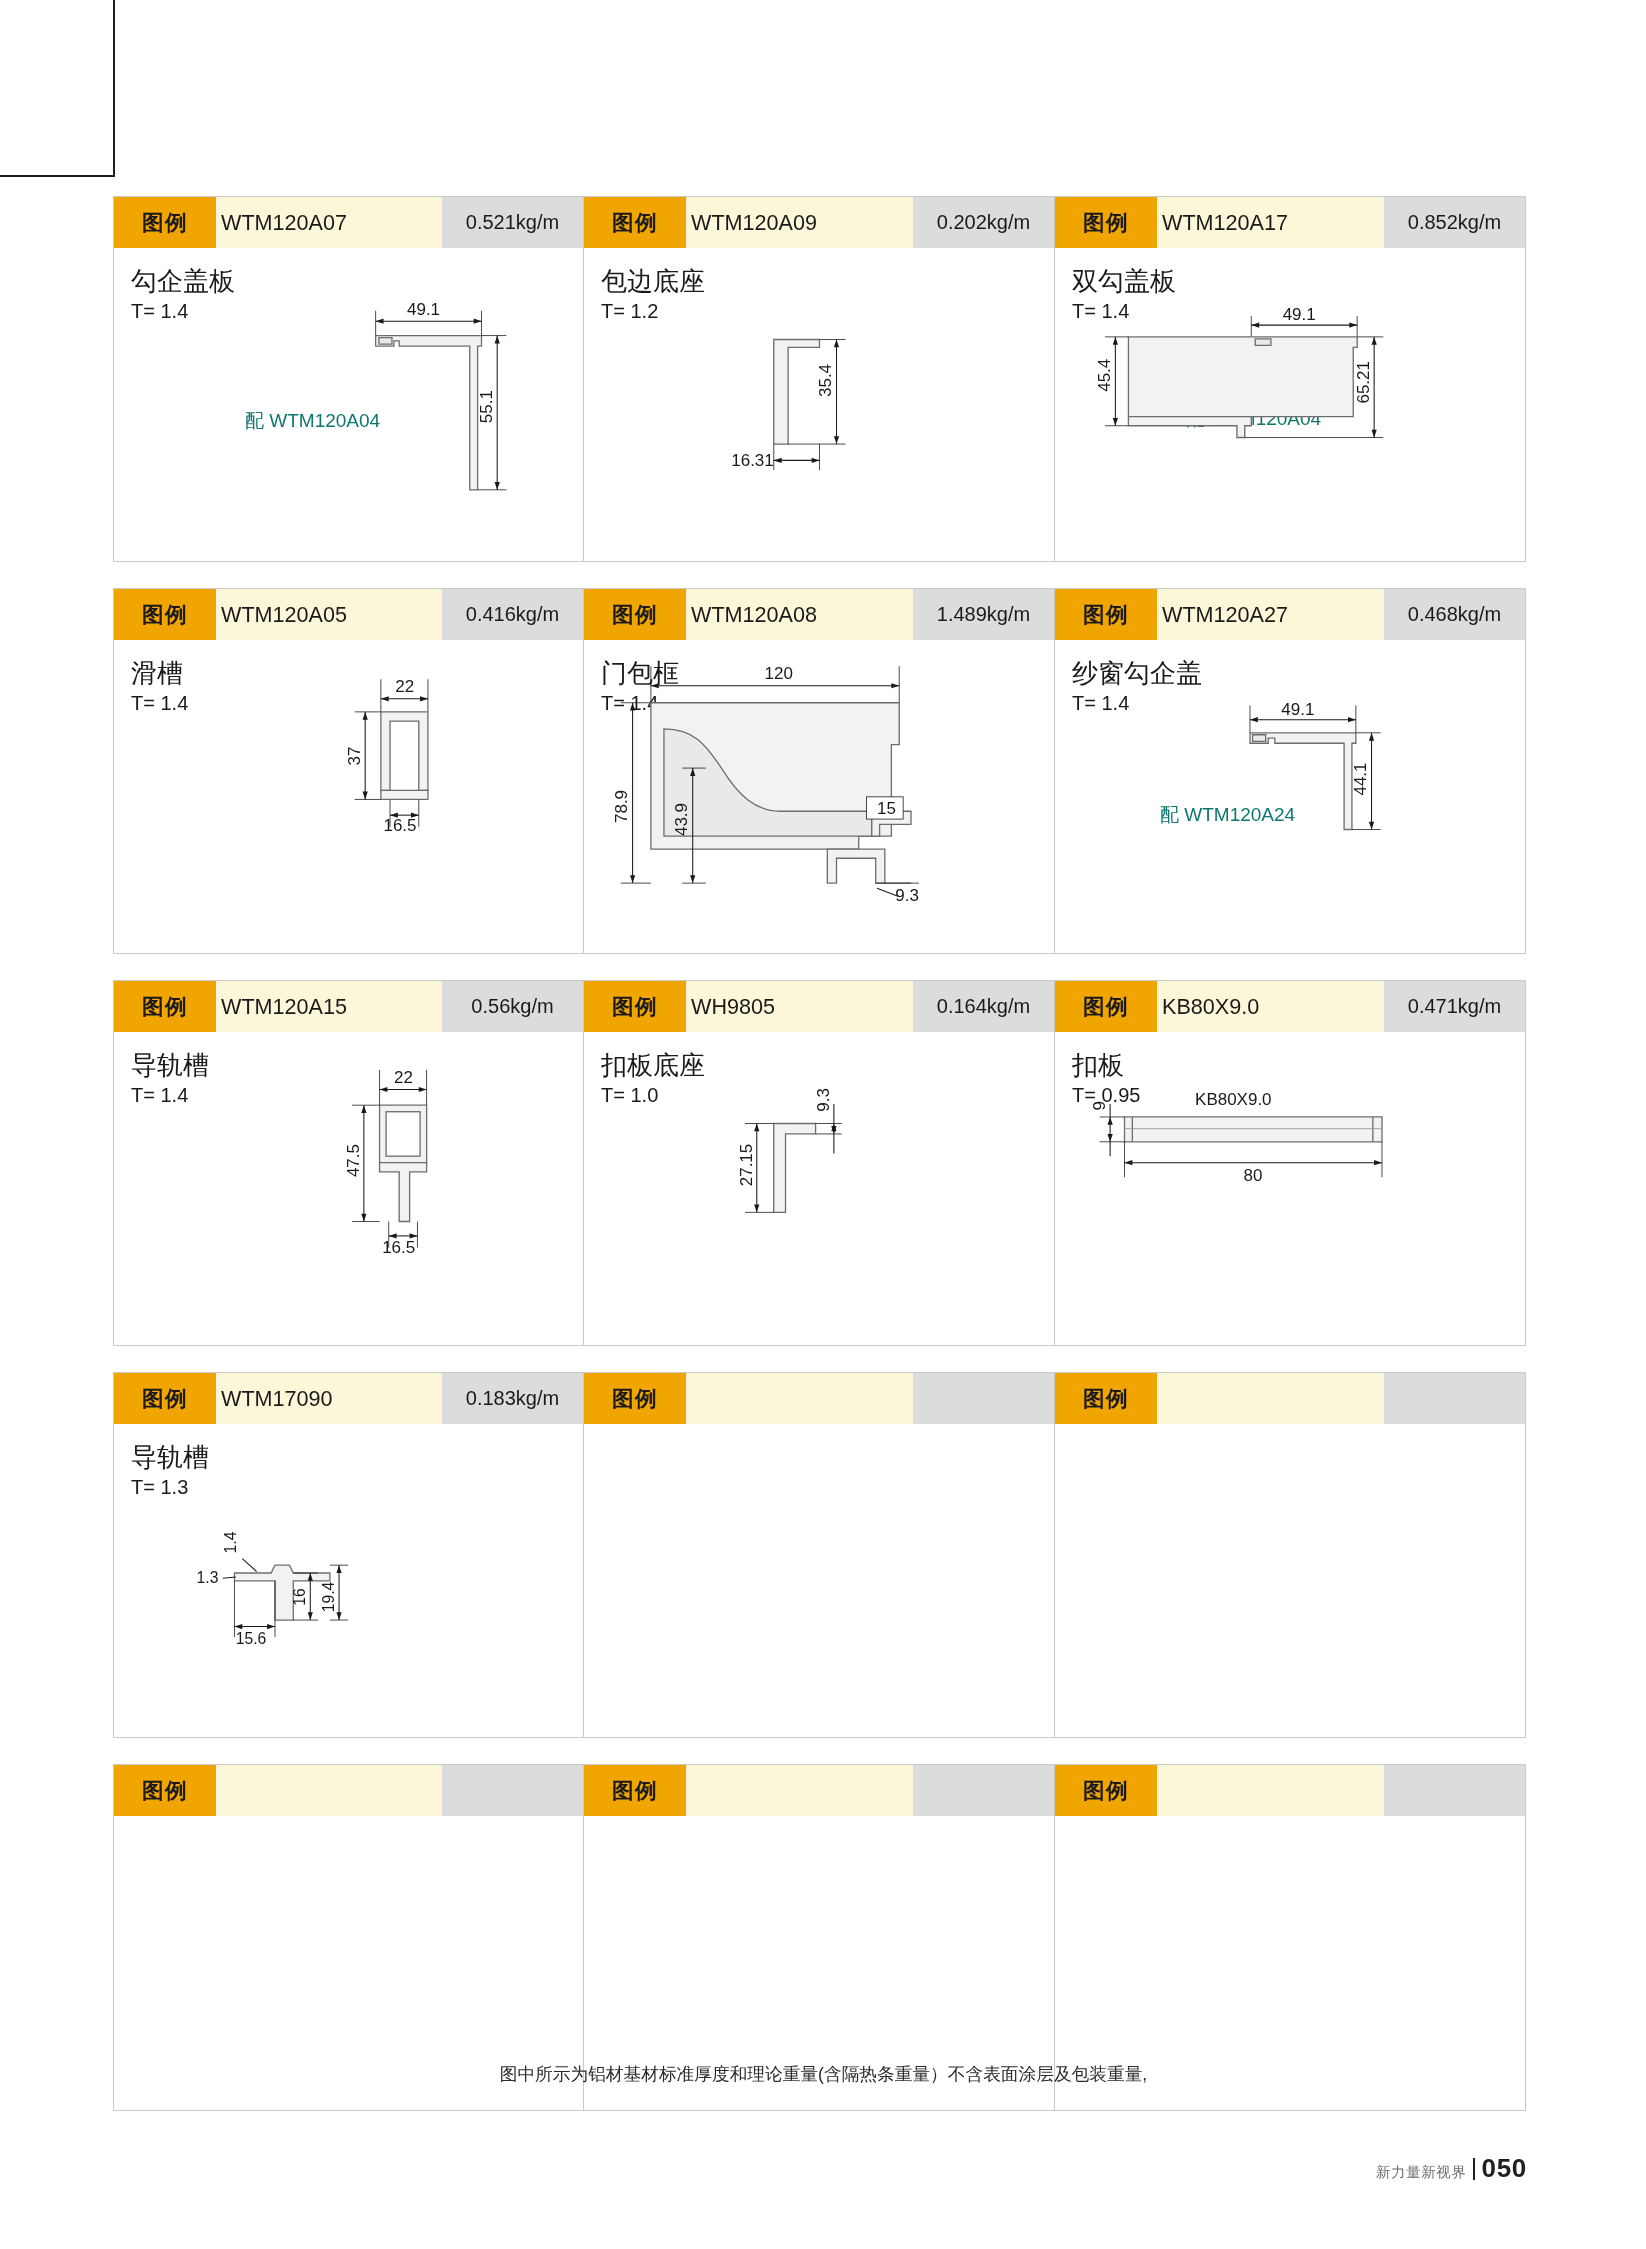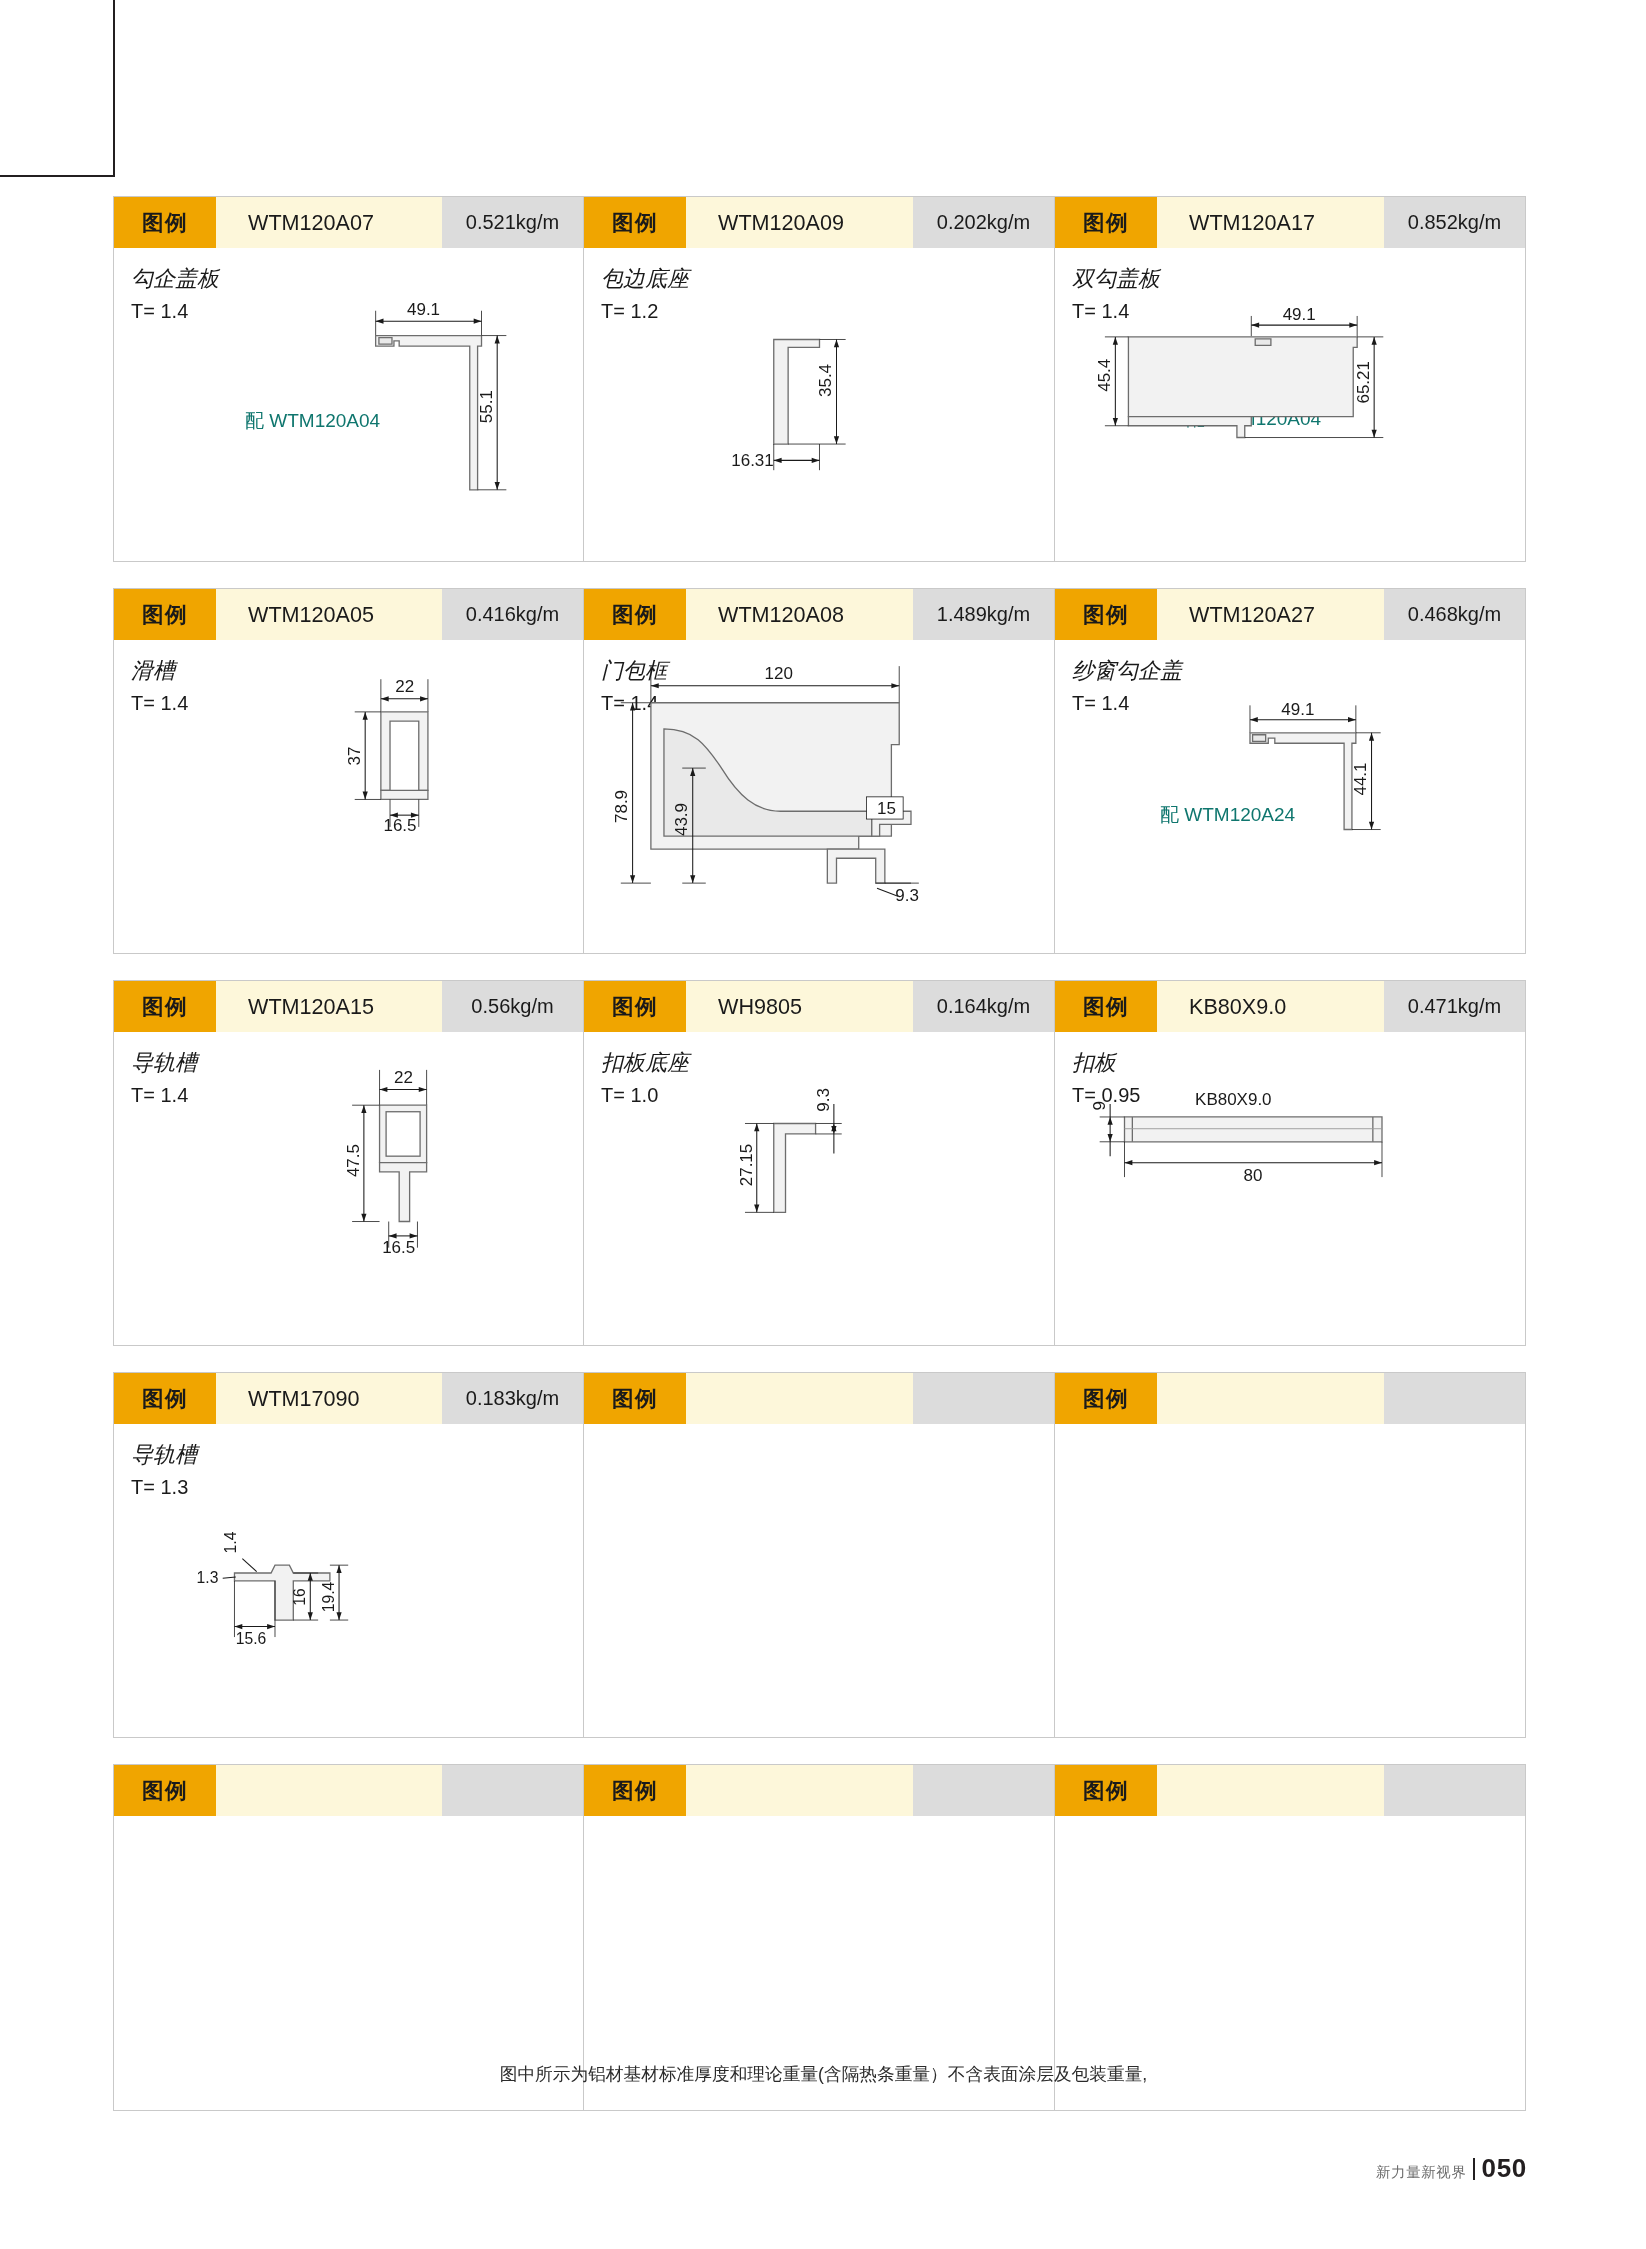--- a/index.html
+++ b/index.html
@@ -69,42 +69,41 @@
     justify-content: center;
     letter-spacing: 1.3px;
   }
   .head-code {
     flex: 1;
     background: #fdf7da;
     color: #1a1a1a;
     font-size: 21.6px;
     display: flex;
     align-items: center;
-    padding-left: 32px;
+    padding-left: 5px;
   }
   .head-weight {
     width: 141px;
     background: #dcdcdc;
     color: #1a1a1a;
     font-size: 20px;
     display: flex;
     align-items: center;
     justify-content: center;
   }
   .cell-body {
     position: relative;
     height: 315px;
   }
   .b-name {
     position: absolute;
     left: 17px; top: 15.7px;
-    font-size: 22px;
+    font-size: 26px;
     color: #1a1a1a;
     white-space: pre;
-    font-style: italic;
   }
   .b-thk {
     position: absolute;
     left: 17px; top: 52px;
     font-size: 20px;
     color: #1a1a1a;
     white-space: pre;
   }
   .b-pair {
     position: absolute;

